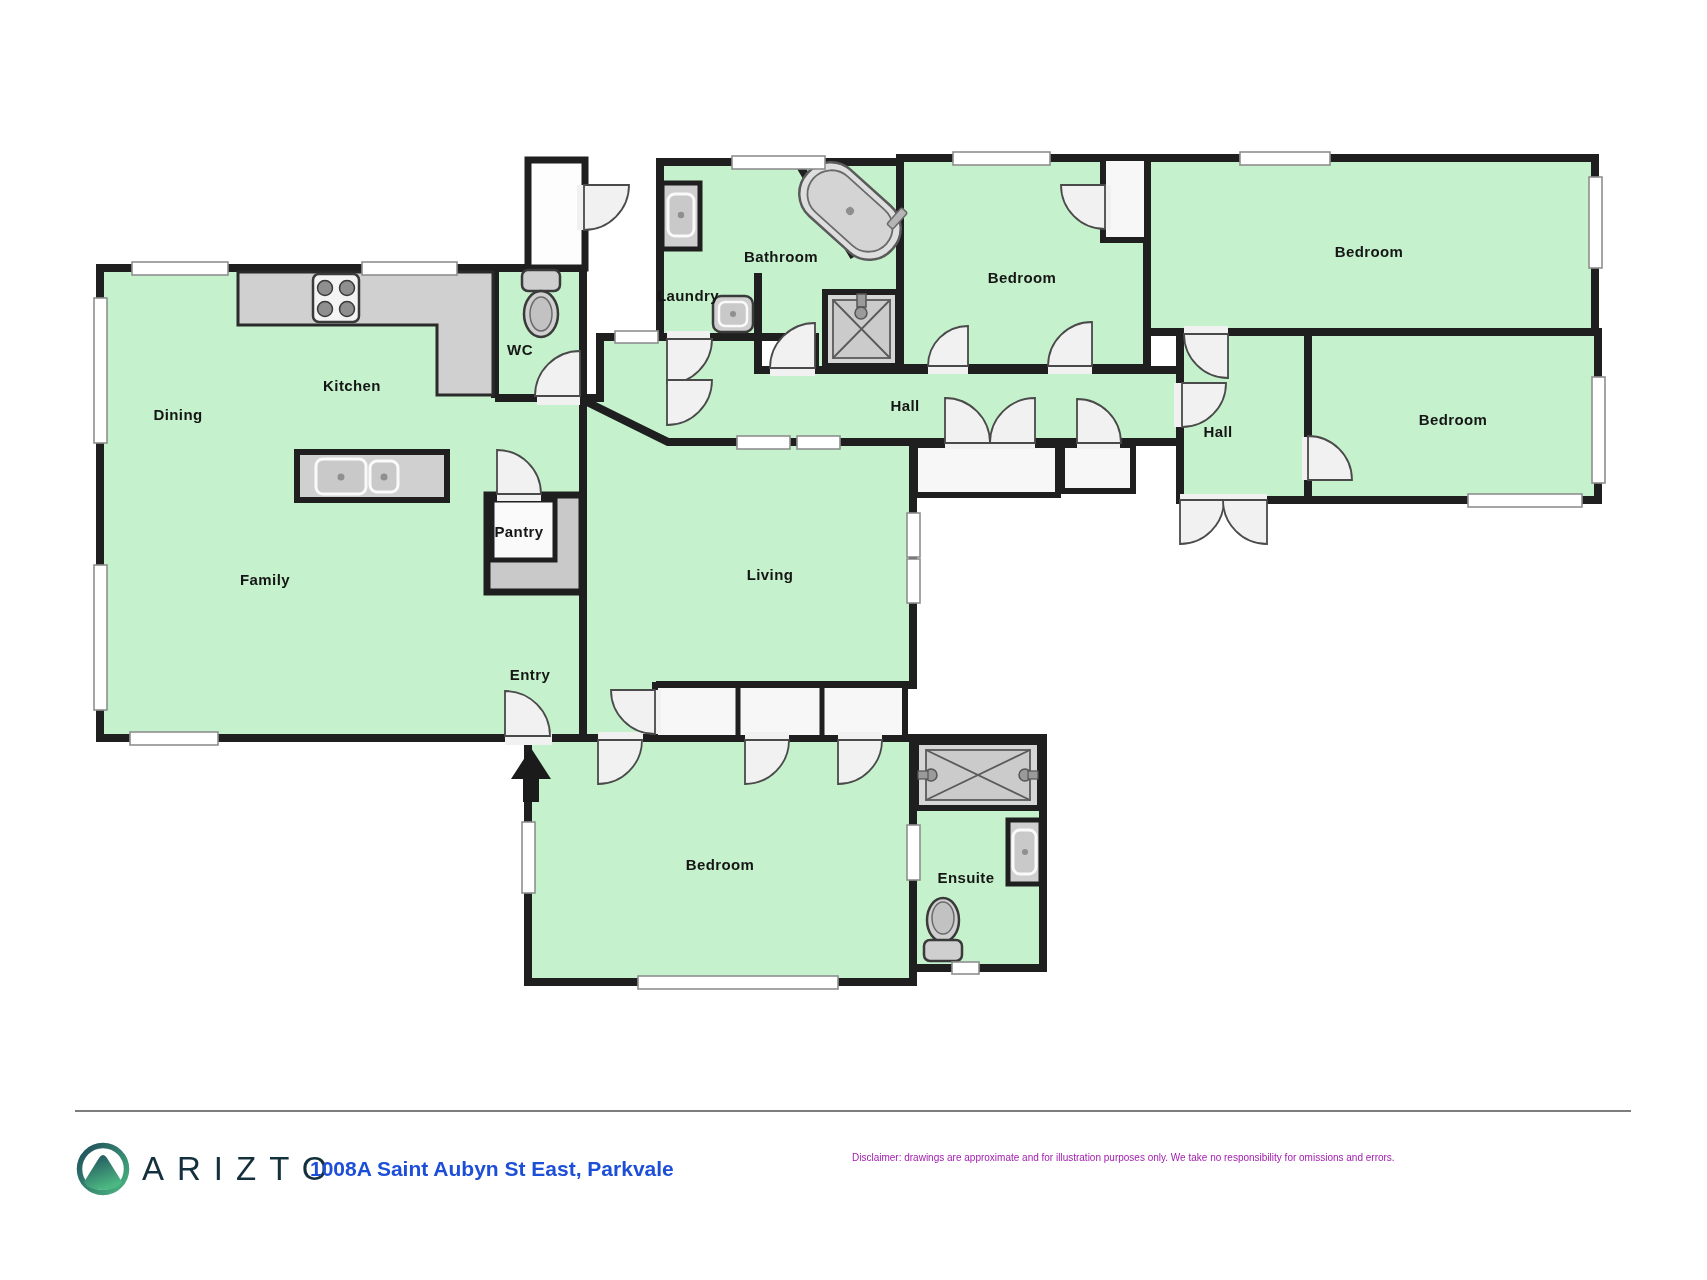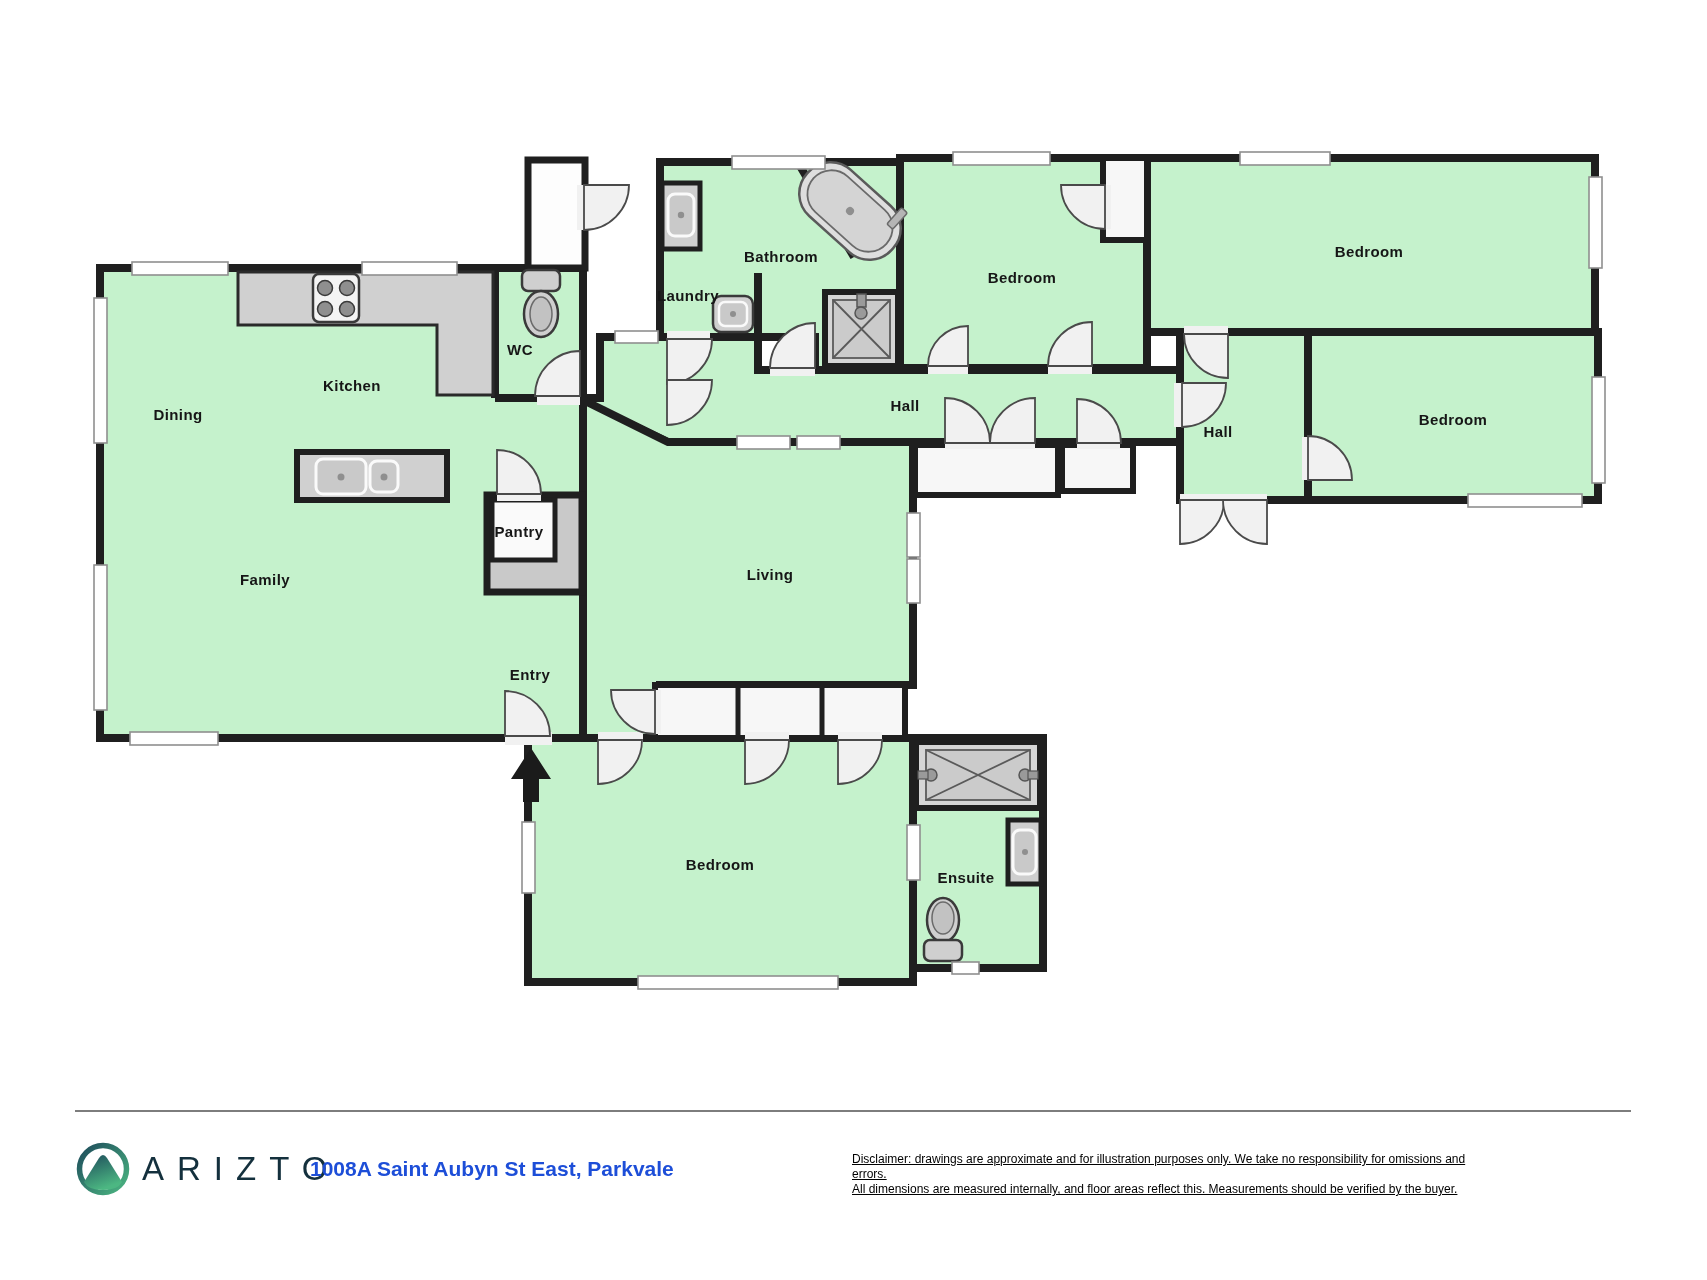--- a/index.html
+++ b/index.html
@@ -14,21 +14,21 @@
   .fixture{fill:#cfcfcf;stroke:#3a3a3a;stroke-width:2.5;}
   .fixture-light{fill:#dedede;stroke:#5a5a5a;stroke-width:2.5;}
   .fixture-line{stroke:#5a5a5a;stroke-width:1.8;fill:none;}
   .win{fill:#ffffff;stroke:#8f8f8f;stroke-width:1.6;}
   .gap{fill:#f1f1f1;stroke:none;}
   .door{fill:#f1f1f1;stroke:#4a4a4a;stroke-width:1.8;}
   .room-label{font:700 15px "Liberation Sans",sans-serif;fill:#161616;text-anchor:middle;letter-spacing:.4px;}
   .footer-rule{position:absolute;left:75px;top:1110px;width:1556px;height:2px;background:#7d7d7d;}
   .brand{position:absolute;left:142px;top:1150px;font-size:33px;font-weight:400;letter-spacing:13px;color:#14303d;}
   .address{position:absolute;left:310px;top:1157px;font-size:21px;font-weight:700;color:#1d4ed8;}
-  .disclaimer{position:absolute;left:852px;top:1152px;width:648px;font-size:12px;line-height:1.26;color:#000000;text-decoration:underline;}
+  .disclaimer{position:absolute;left:852px;top:1152px;width:648px;font-size:10px;line-height:1.26;color:#a21caf;}
   .logo{position:absolute;left:76px;top:1142px;}
 </style>
 </head>
 <body>
 
 <svg width="1707" height="1280" viewBox="0 0 1707 1280">
 
   <g>
     <path class="room" d="M100,268 H583 V738 H100 Z"></path>
     <path class="room" d="M660,162 H900 V370 H815 V337 H660 Z"></path>
@@ -246,14 +246,13 @@
     </linearGradient>
   </defs>
   <circle cx="27" cy="27" r="23.5" fill="none" stroke="url(#lg1)" stroke-width="5.5"></circle>
   <path d="M27,13 Q29,13 31,16 L46,40 Q42,48 27,48 Q12,48 8,40 L23,16 Q25,13 27,13 Z" fill="url(#lg2)"></path>
 </svg>
 
 <div class="brand">ARIZTO</div>
 <div class="address">1008A Saint Aubyn St East, Parkvale</div>
 <div class="disclaimer">
   <div>Disclaimer: drawings are approximate and for illustration purposes only. We take no responsibility for omissions and errors.</div>
-  <div>All dimensions are measured internally, and floor areas reflect this. Measurements should be verified by the buyer.</div>
 </div>
 
 </body></html>

